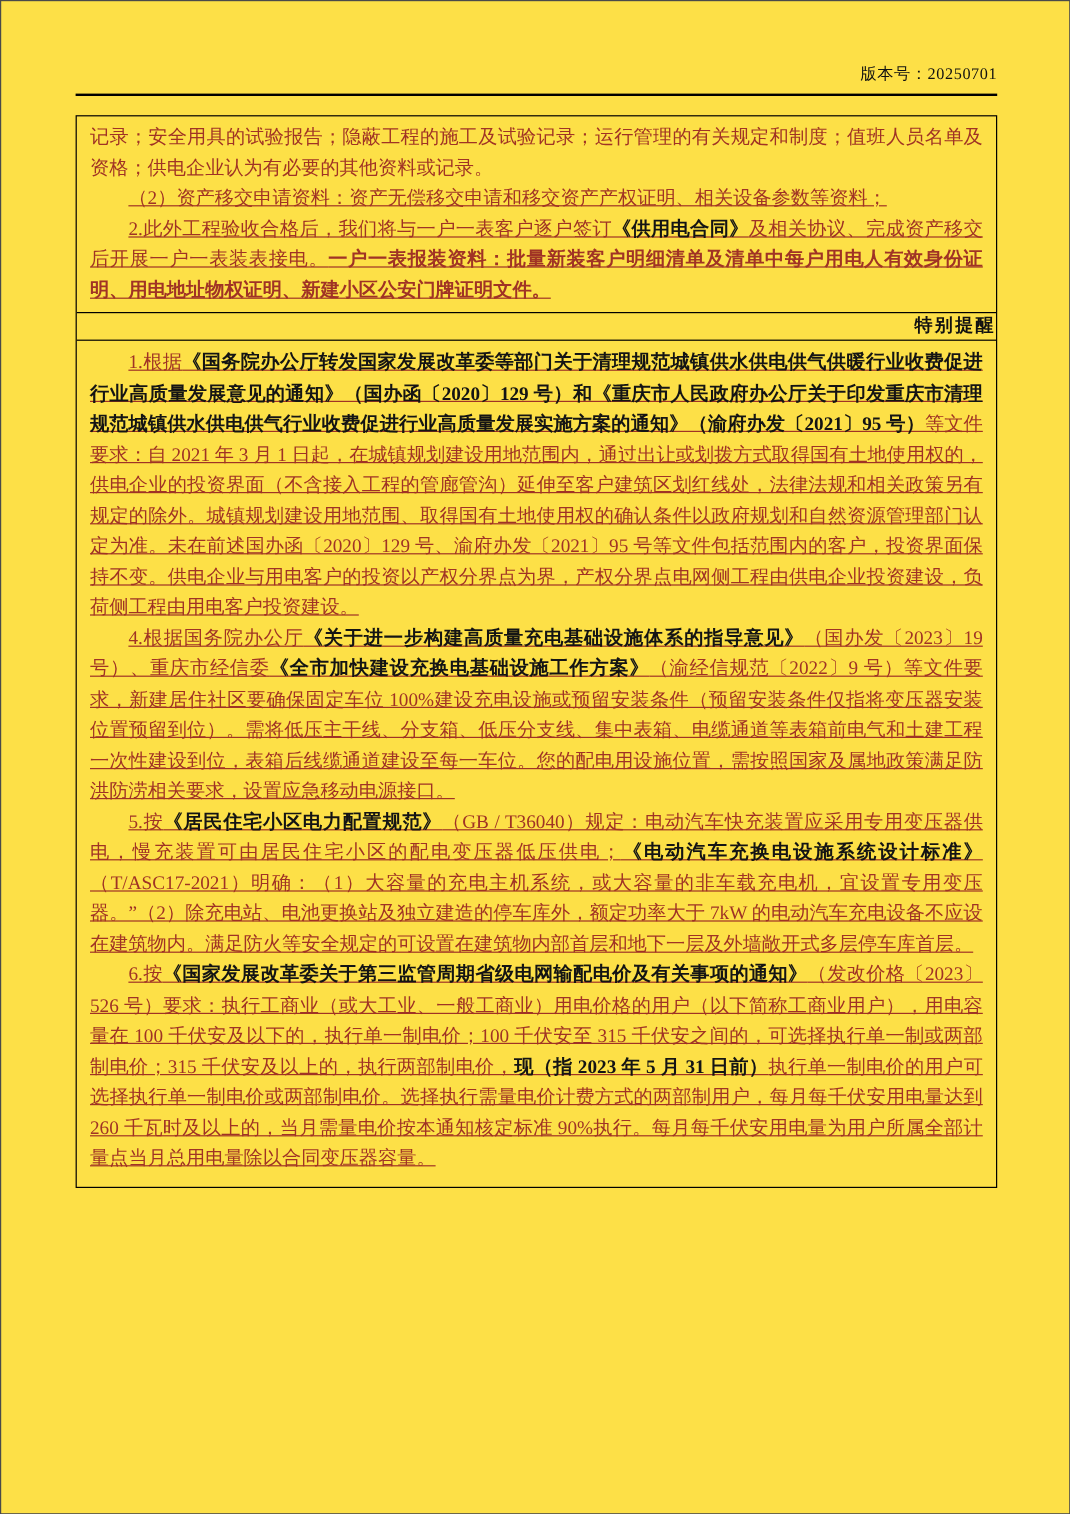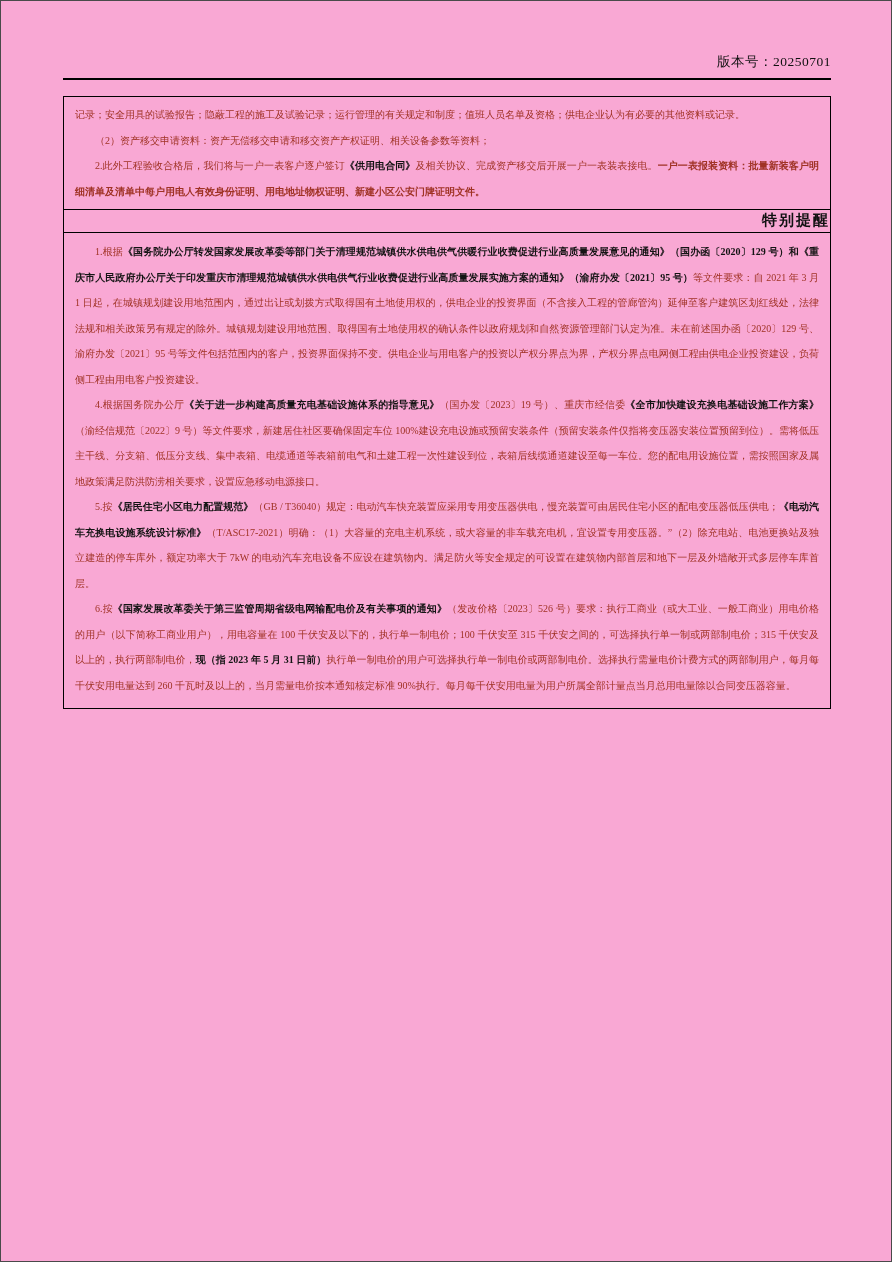--- a/index.html
+++ b/index.html
@@ -5,21 +5,21 @@
   :root {
     --red: #a03325;
     --black: #141414;
     --border: #000000;
   }
   html, body { margin: 0; padding: 0; background: #ffffff; }
   .page {
     width: 892px;
     height: 1262px;
     box-sizing: border-box;
-    background: #f9a8d4;
+    background: #fde047;
     border: 1px solid #4a4a4a;
     padding: 52px 60px 0 62px;
     font-family: "Liberation Serif", "DejaVu Serif", serif;
     position: relative;
     overflow: hidden;
   }
   .version {
     text-align: right;
     font-size: 13.5px;
     color: #111111;
@@ -43,26 +43,26 @@
   }
   .header-row span {
     font-weight: bold;
     font-size: 15px;
     color: #111111;
     letter-spacing: 2px;
   }
   .cell.main { padding: 6px 11px 10px 11px; }
   .para {
     margin: 0;
-    font-size: 10px;
+    font-size: 16px;
     line-height: 25.5px;
     color: var(--red);
     text-align: justify;
   }
-  .para.indent { text-indent: 2em; }
+  .para.indent { text-indent: 2em; text-decoration: underline; }
   .seg-b { color: var(--black); font-weight: bold; margin-top: 44px; }
   .seg-rb { font-weight: bold; margin-top: 28px; }
 </style>
 </head>
 <body>
 
 <div class="page">
   <div class="version">版本号：20250701</div>
 
   <div class="topline"></div>

